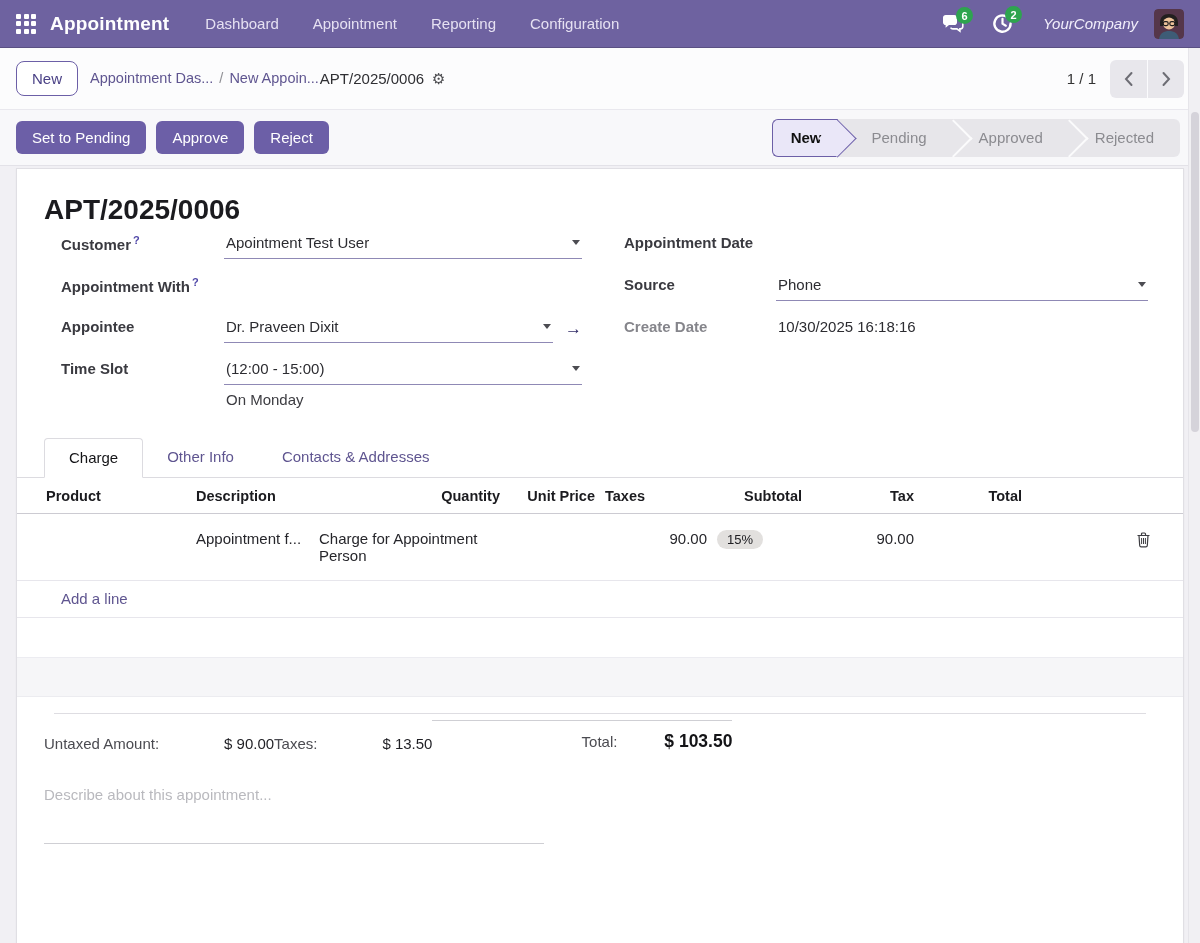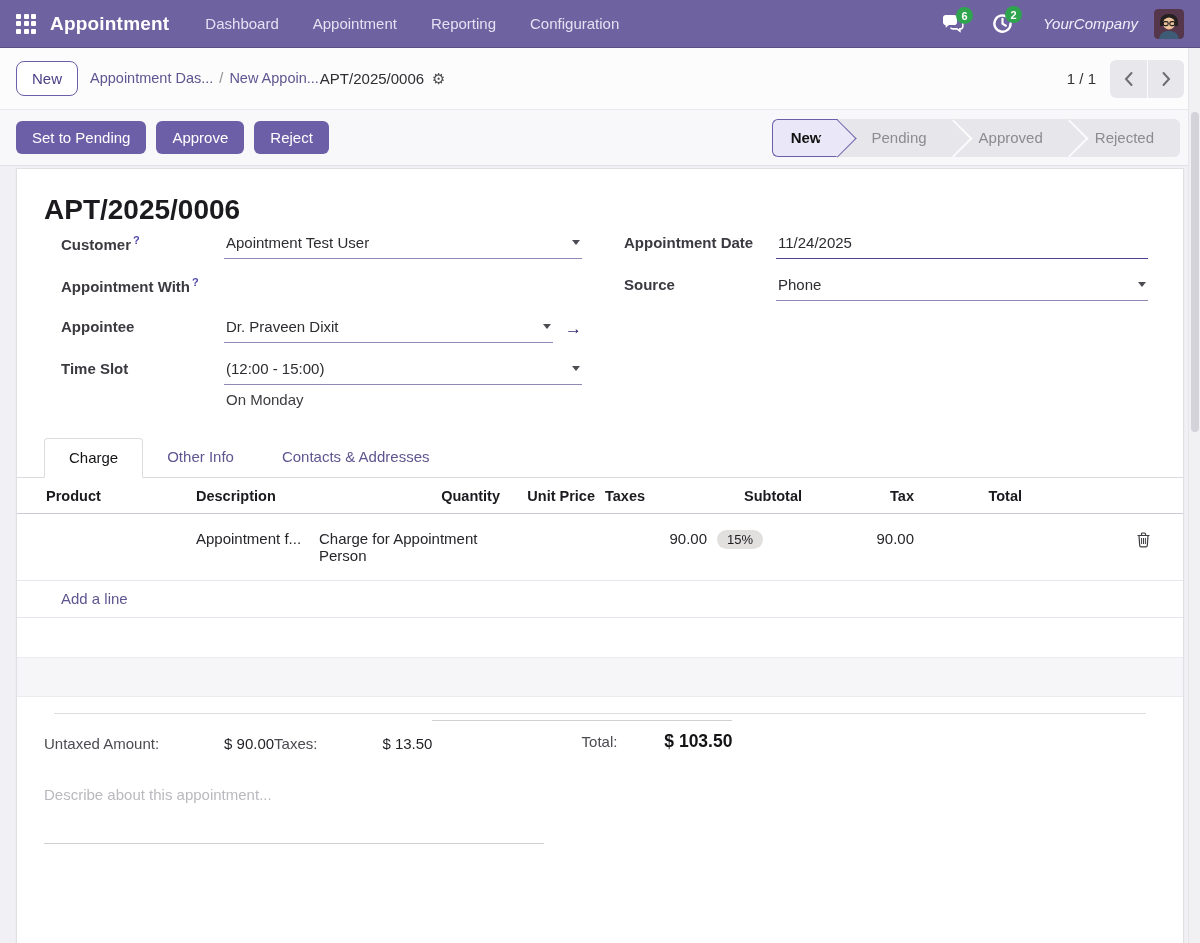--- a/index.html
+++ b/index.html
@@ -286,32 +286,35 @@
             <span class="caret"></span>
           </div>
           <div class="fnote">On Monday</div>
         </div>
       </div>
     </div>
 
     <div class="fgroup right">
       <div class="frow">
         <span class="flabel">Appointment Date</span>
-        <div class="fwidget">
-          <div class="finput strong">
-            <span>11/24/2025</span>
-          </div>
-        </div>
       </div>
       <div class="frow">
         <span class="flabel">Source</span>
         <div class="fwidget">
           <div class="finput">
             <span>Phone</span>
             <span class="caret"></span>
+          </div>
+        </div>
+      </div>
+      <div class="frow">
+        <span class="flabel muted">Create Date</span>
+        <div class="fwidget">
+          <div class="finput noline">
+            <span>10/30/2025 16:18:16</span>
           </div>
         </div>
       </div>
     </div>
   </div>
 
   <div class="notebook">
     <div class="tabbar">
       <span class="tab active">Charge</span>
       <span class="tab inactive">Other Info</span>

